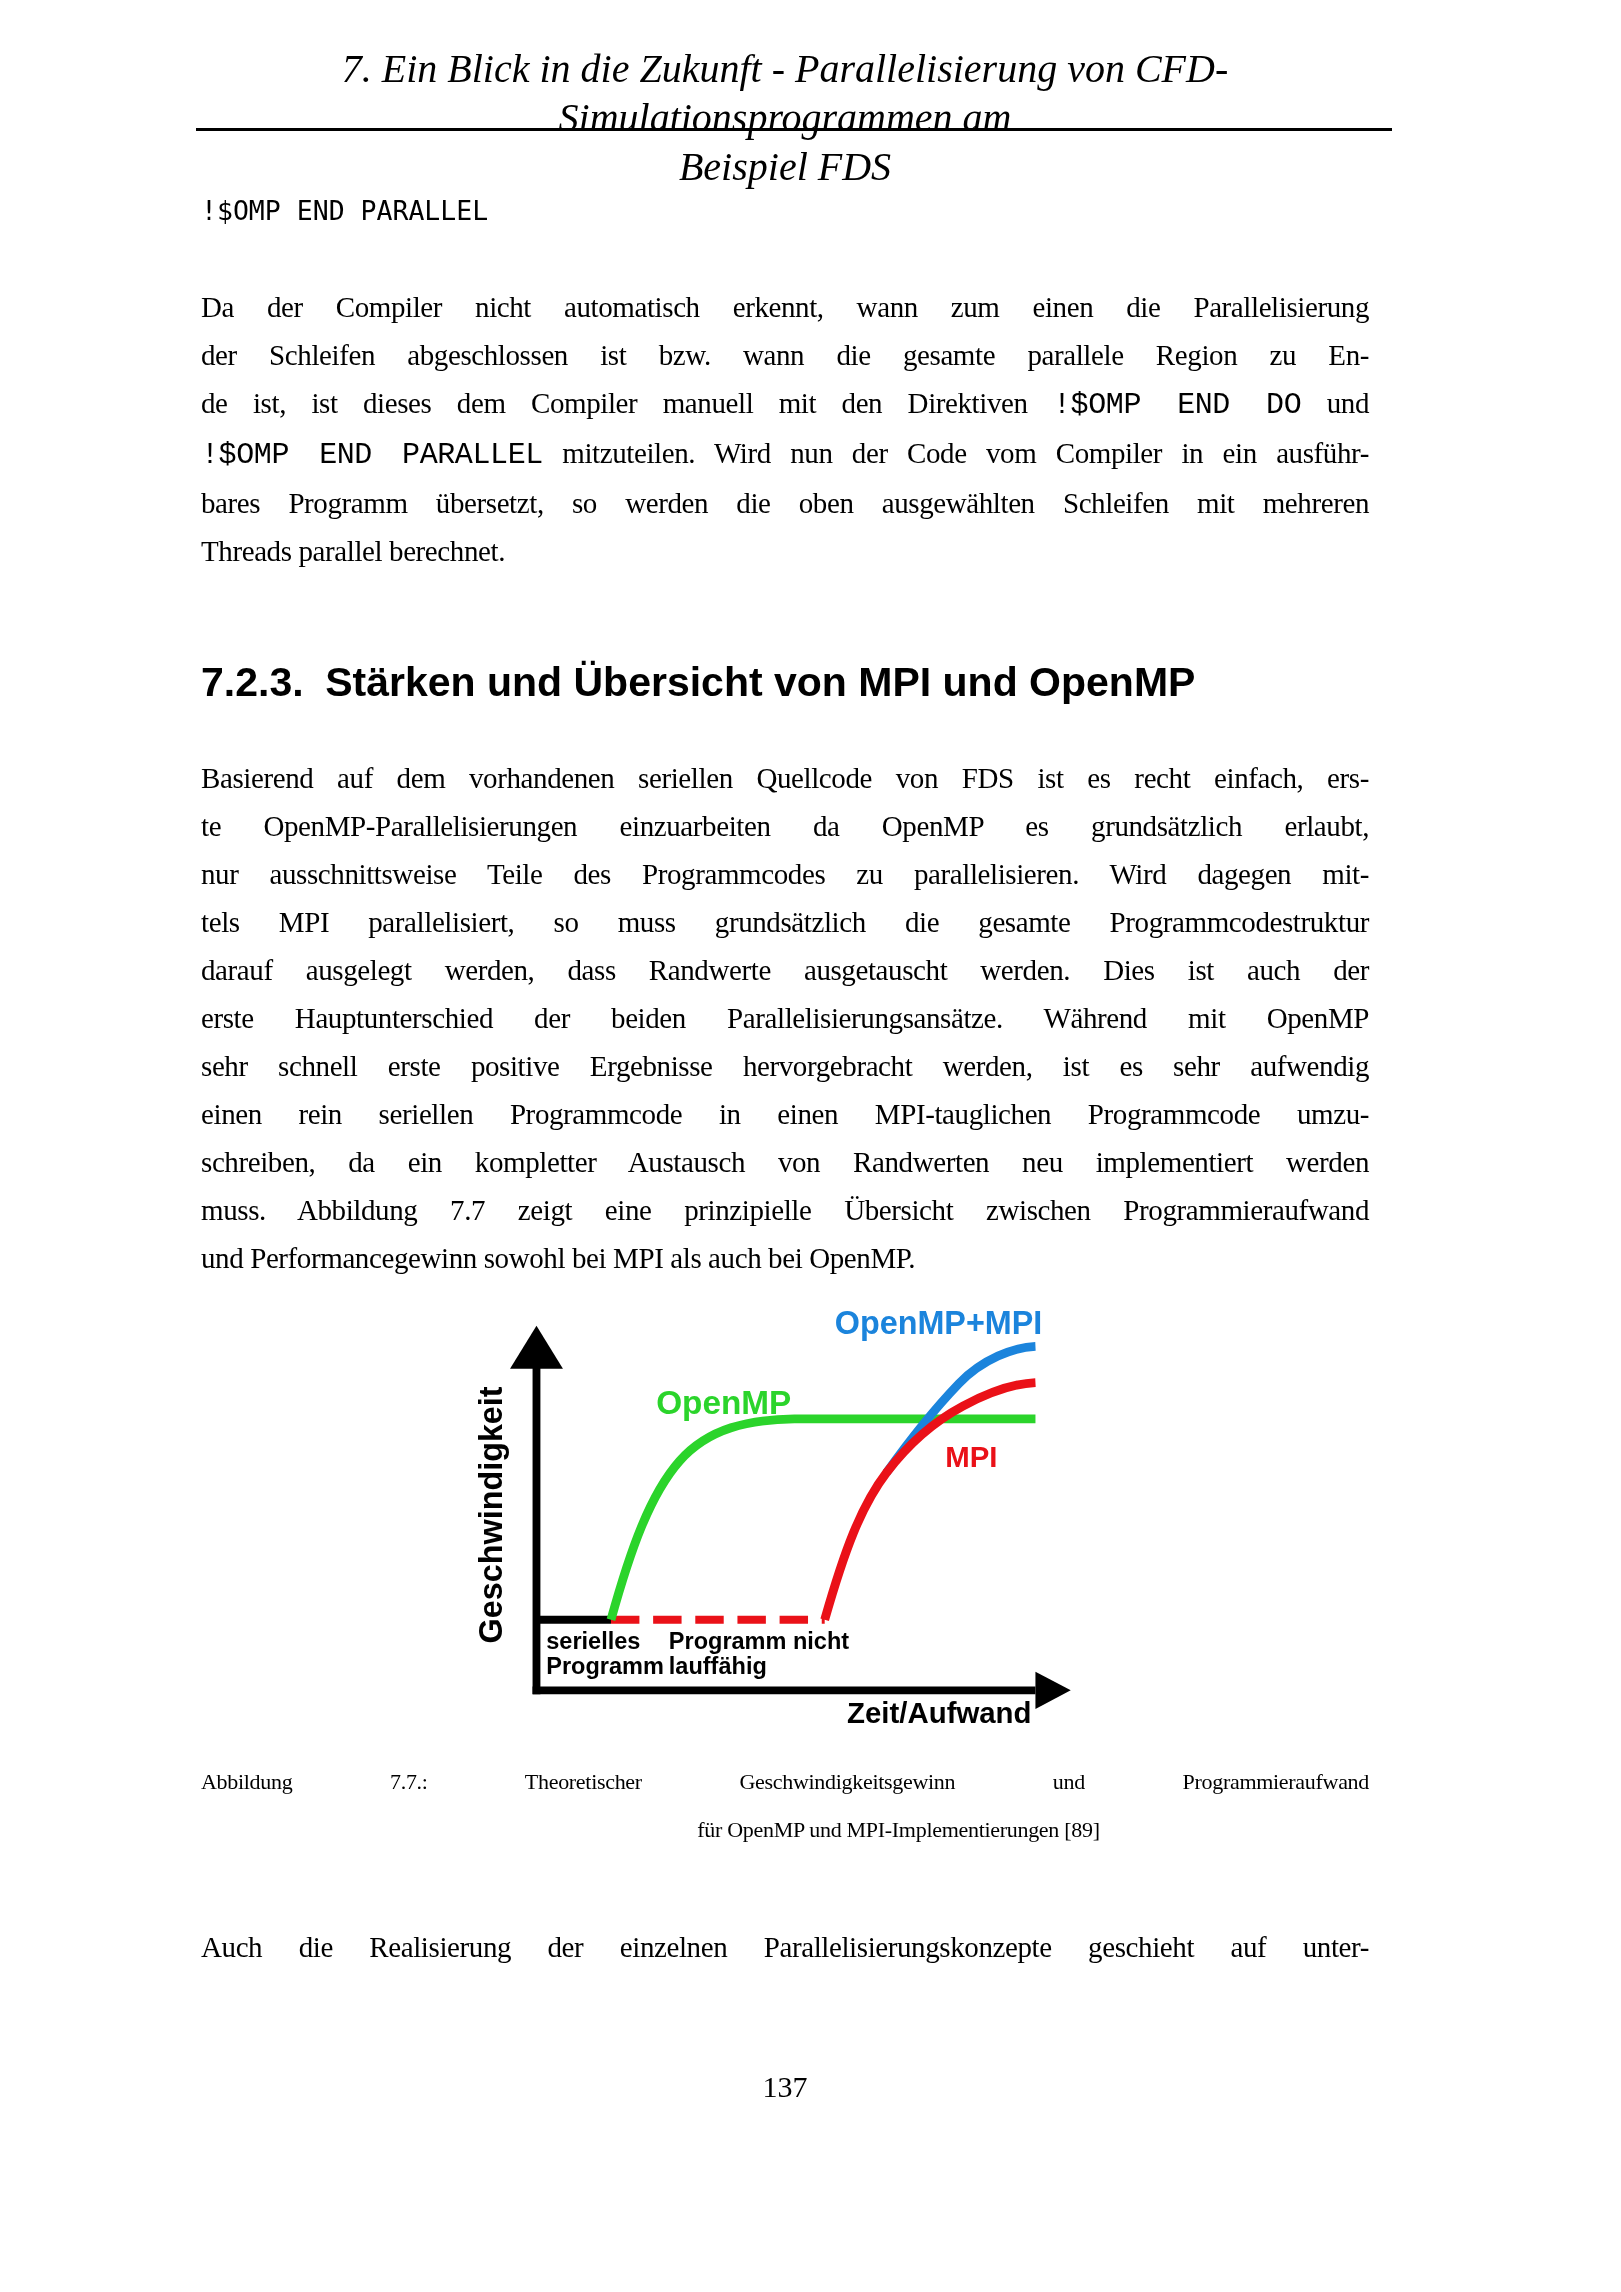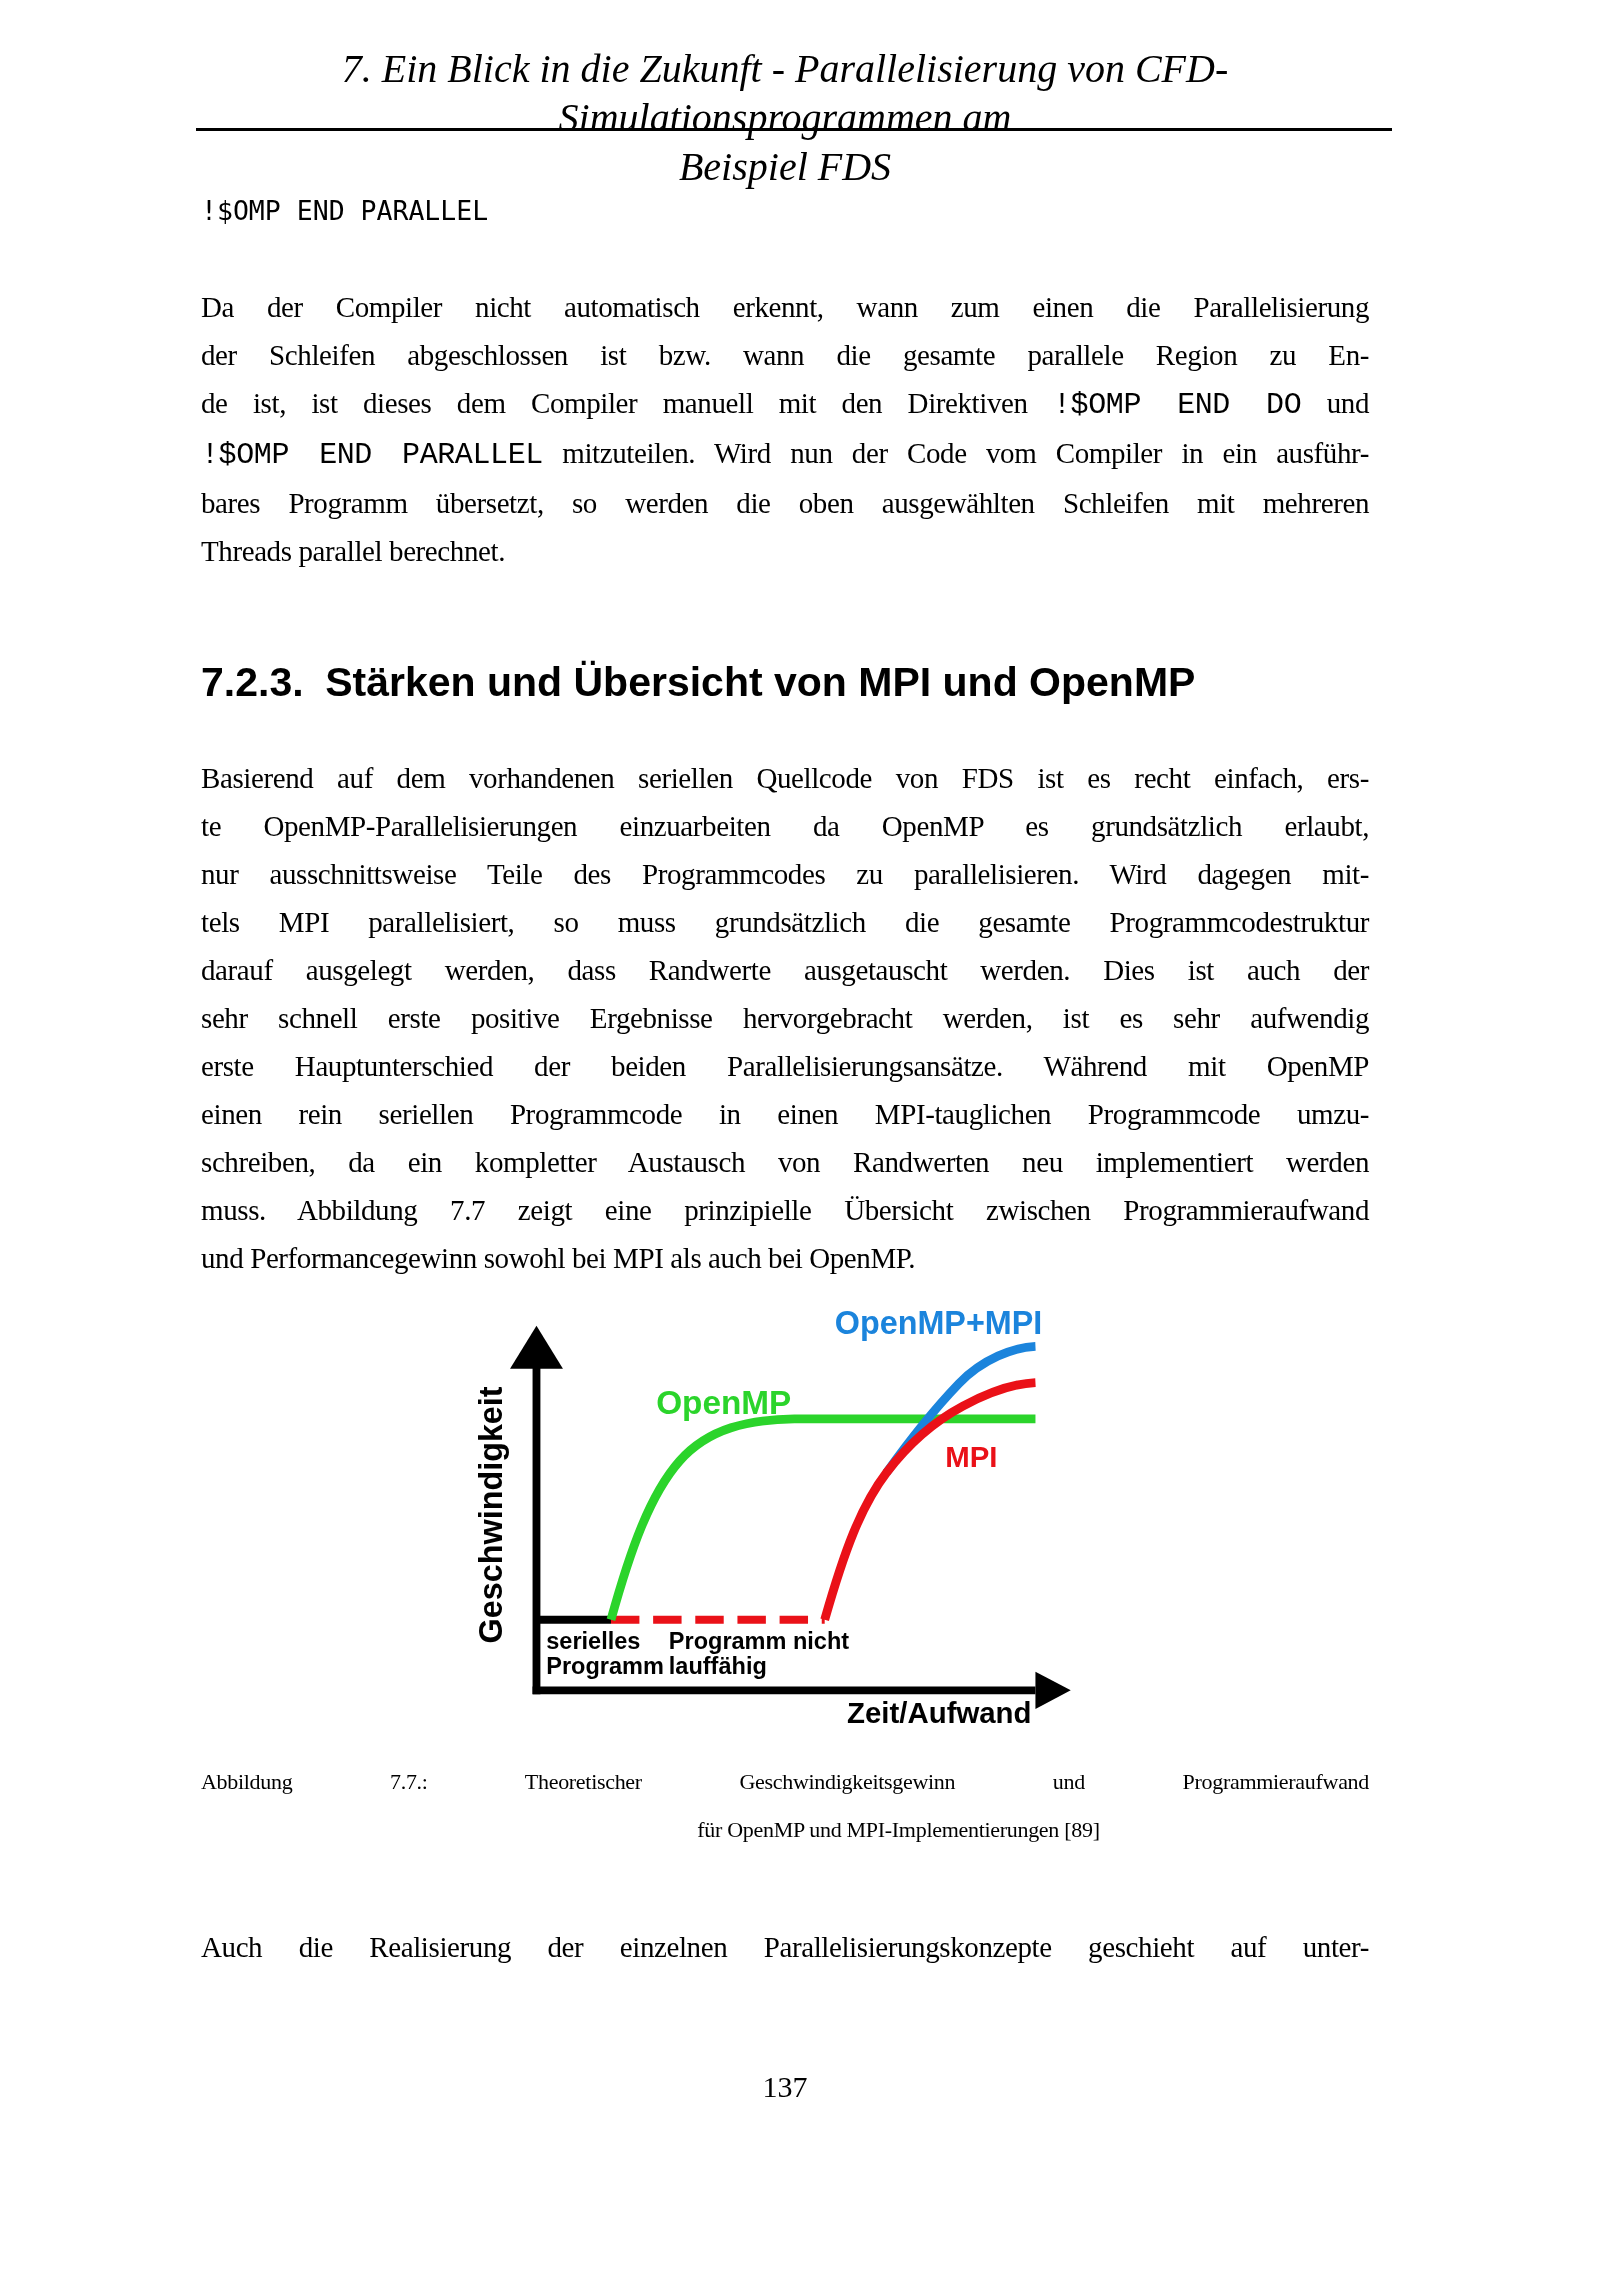--- a/index.html
+++ b/index.html
@@ -57,22 +57,22 @@
   <div class="heading">
     <span class="num">7.2.3.</span><span>Stärken und Übersicht von MPI und OpenMP</span>
   </div>
 
   <div class="para p2">
     <div class="jline">Basierend auf dem vorhandenen seriellen Quellcode von FDS ist es recht einfach, ers-</div>
     <div class="jline">te OpenMP-Parallelisierungen einzuarbeiten da OpenMP es grundsätzlich erlaubt,</div>
     <div class="jline">nur ausschnittsweise Teile des Programmcodes zu parallelisieren. Wird dagegen mit-</div>
     <div class="jline">tels MPI parallelisiert, so muss grundsätzlich die gesamte Programmcodestruktur</div>
     <div class="jline">darauf ausgelegt werden, dass Randwerte ausgetauscht werden. Dies ist auch der</div>
+    <div class="jline">erste Hauptunterschied der beiden Parallelisierungsansätze. Während mit OpenMP</div>
     <div class="jline">sehr schnell erste positive Ergebnisse hervorgebracht werden, ist es sehr aufwendig</div>
-    <div class="jline">erste Hauptunterschied der beiden Parallelisierungsansätze. Während mit OpenMP</div>
     <div class="jline">einen rein seriellen Programmcode in einen MPI-tauglichen Programmcode umzu-</div>
     <div class="jline">schreiben, da ein kompletter Austausch von Randwerten neu implementiert werden</div>
     <div class="jline">muss. Abbildung 7.7 zeigt eine prinzipielle Übersicht zwischen Programmieraufwand</div>
     <div class="lline">und Performancegewinn sowohl bei MPI als auch bei OpenMP.</div>
   </div>
 
   <svg class="figure" width="647" height="461" viewBox="0 0 660 470">
 
     <path fill="none" stroke="#000" stroke-width="8" d="M 77 60 L 77 398"></path>
     <polygon fill="#000" points="77,22 50,66 104,66"></polygon>

